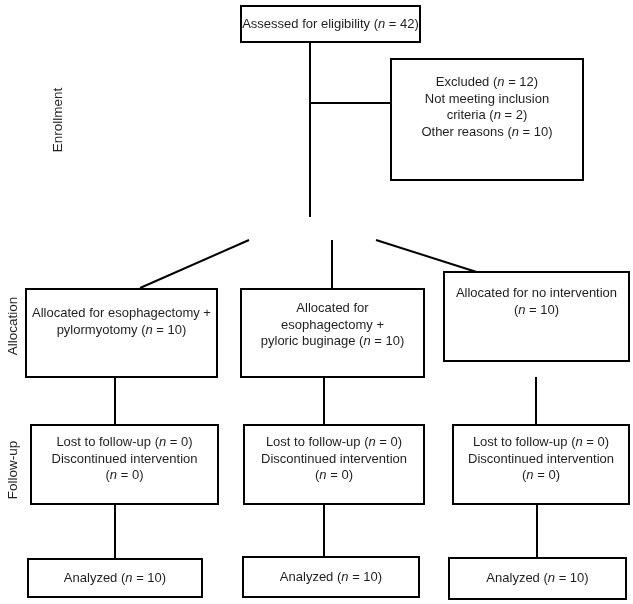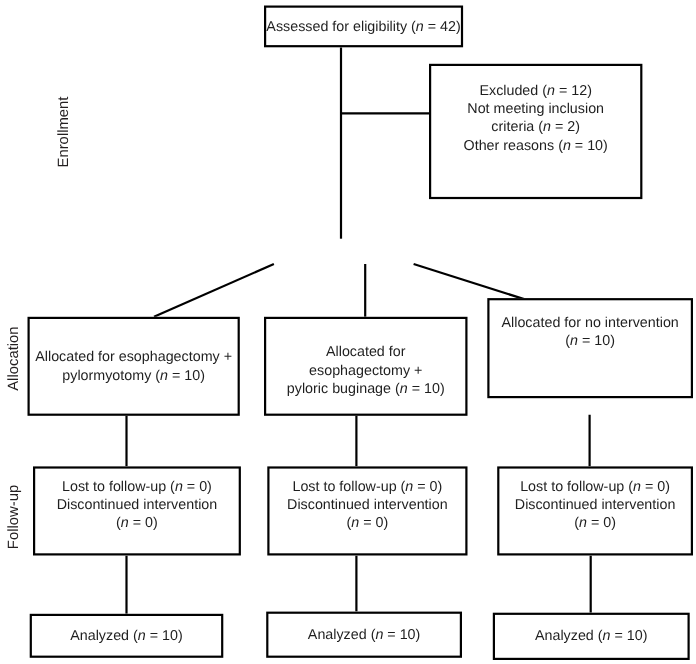--- a/index.html
+++ b/index.html
@@ -18,22 +18,22 @@
   .box-text { white-space:pre-line; }
   .box-text i { font-style:italic; }
   .stage-label {
     position:absolute; z-index:1; white-space:nowrap; font-size:13.5px;
     transform:translate(-50%,-50%) rotate(-90deg); color:#231f20;
   }
   
   #box-assessed   { left:212px; top:5px;   width:181px; height:38px;margin-left:28px; }
   #box-excluded   { left:390px; top:58px;  width:194px; height:123px; padding-top:14px;text-align:center; }
   #box-randomized { left:230px; top:217px; width:160px; height:23px; }
-  #box-alloc-1    { left:25px;  top:288px; width:193px; height:90px; padding-top:26px; }
-  #box-alloc-2    { left:240px; top:288px; width:185px; height:90px; padding-top:22px; }
+  #box-alloc-1    { left:25px;  top:288px; width:193px; height:90px; padding-top:15px; }
+  #box-alloc-2    { left:240px; top:288px; width:185px; height:90px; padding-top:10px; }
   #box-alloc-3    { left:443px; top:271px; width:187px; height:91px; padding-top:12px; }
   #box-fu-1       { left:30px;  top:424px; width:189px; height:81px; padding-top:8px; }
   #box-fu-2       { left:243px; top:424px; width:182px; height:81px; padding-top:8px; }
   #box-fu-3       { left:452px; top:424px; width:178px; height:81px; padding-top:8px; }
   #box-an-1       { left:27px;  top:558px; width:176px; height:40px; }
   #box-an-2       { left:242px; top:556px; width:178px; height:42px; }
   #box-an-3       { left:448px; top:557px; width:179px; height:43px; }
   #label-enrollment { left:57px; top:120px; }
   #label-allocation { left:12px; top:326px; }
   #label-followup   { left:12px; top:470px; }

